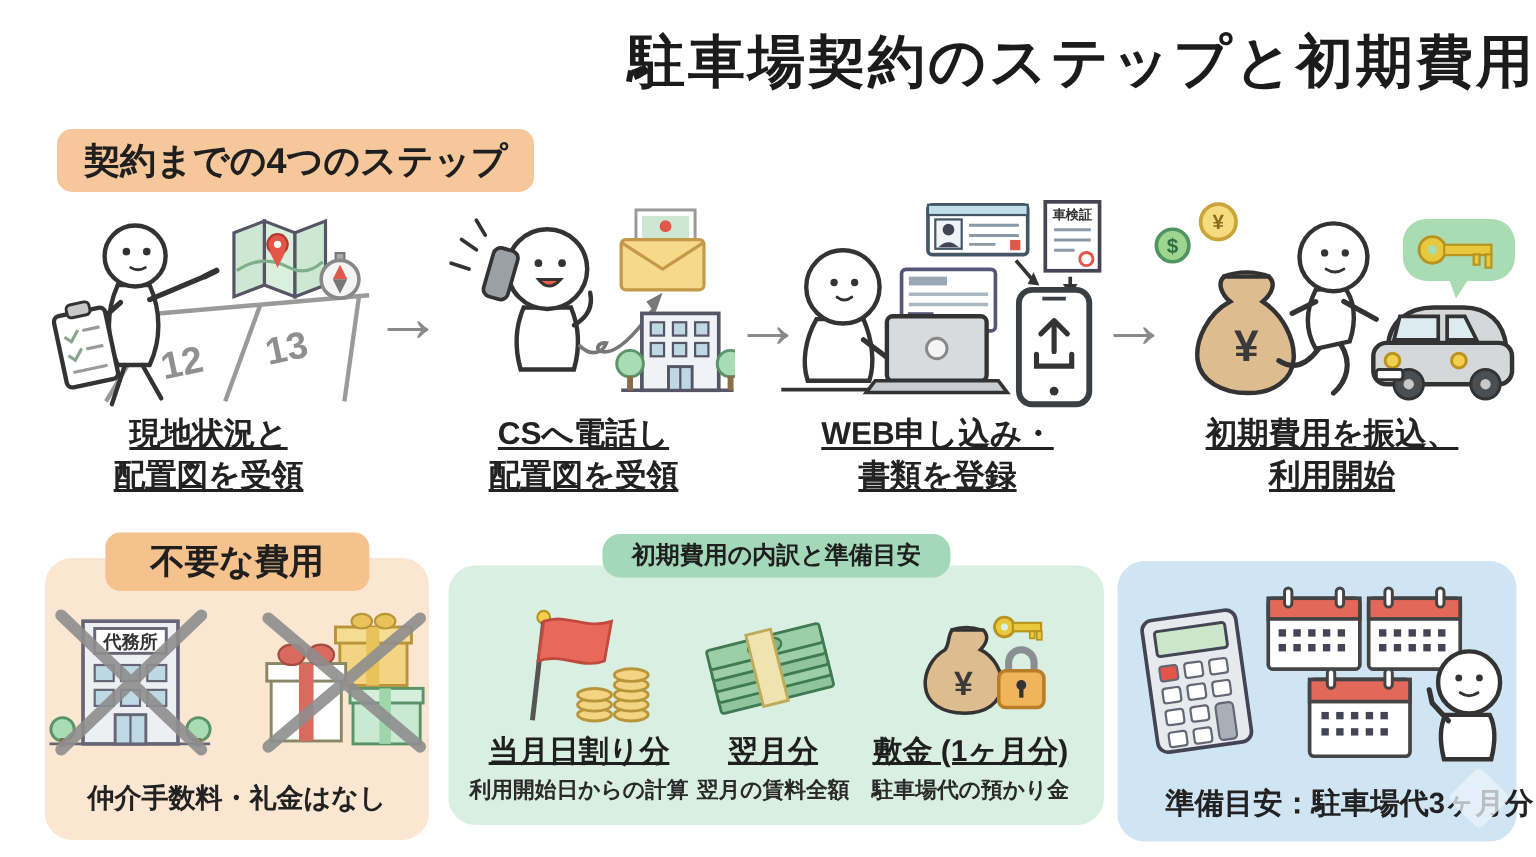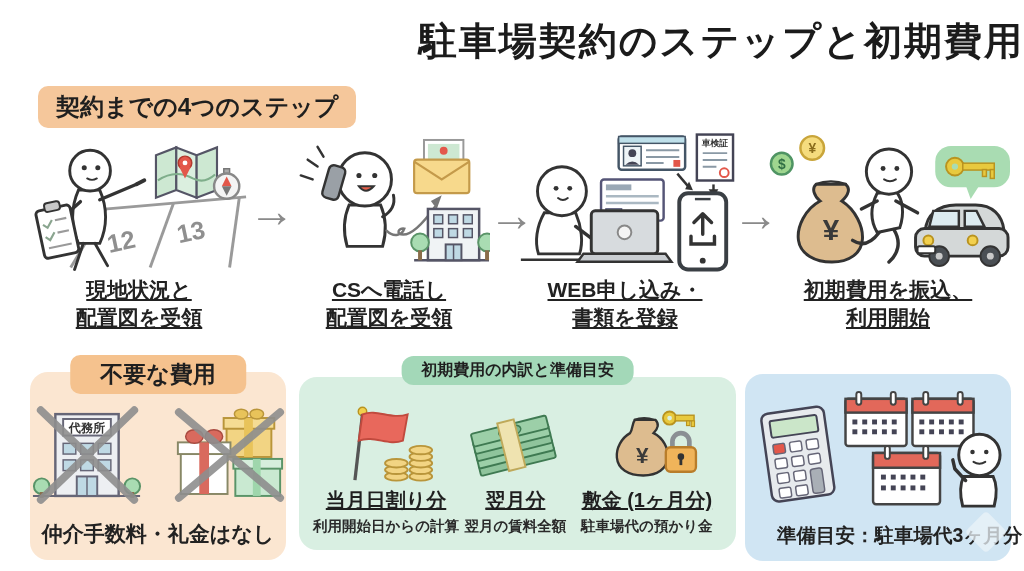--- a/index.html
+++ b/index.html
@@ -22,21 +22,21 @@
   .panel { position:absolute; border-radius:18px; }
   .panel-peach { left:30px; top:372px; width:256px; height:188px; background:#FBE6D1; }
   .panel-green { left:299px; top:377px; width:437px; height:173px; background:#D9EFE2; }
   .panel-blue  { left:745px; top:374px; width:266px; height:187px; background:#D0E5F3; }
 
   .panel-badge { position:absolute; left:50%; transform:translateX(-50%); }
   .peach-badge { top:-17px; background:#F5C28E; font-size:23px; padding:4px 30px; }
   .green-badge { top:-21px; background:#A3D8B8; font-size:16px; padding:4px 20px; border-radius:12px; }
 
   .peach-icons { display:flex; justify-content:center; gap:30px; padding-top:30px; }
-  .peach-caption { text-align:center; font-size:21px; font-weight:bold; margin-top:10px; color:#222; }
+  .peach-caption { text-align:center; font-size:18px; font-weight:bold; margin-top:10px; color:#222; }
 
   .breakdown-cols { display:flex; justify-content:space-between; padding:26px 14px 0 14px; }
   .bk-col { text-align:center; }
   .bk-col svg { display:block; margin:0 auto; }
   .bk-title { font-size:20px; font-weight:bold; margin-top:4px; color:#1f1f1f; white-space:nowrap;text-decoration:underline; }
   .bk-sub { font-size:14.5px; font-weight:bold; margin-top:3px; color:#2a2a2a; white-space:nowrap; }
 
   .blue-caption { position:absolute; left:0; bottom:12px; width:100%; 
                   font-size:19.5px; font-weight:bold; color:#222; white-space:nowrap;padding-left:32px; }
   .blue-icons { padding-top:14px; display:flex; justify-content:center; }

